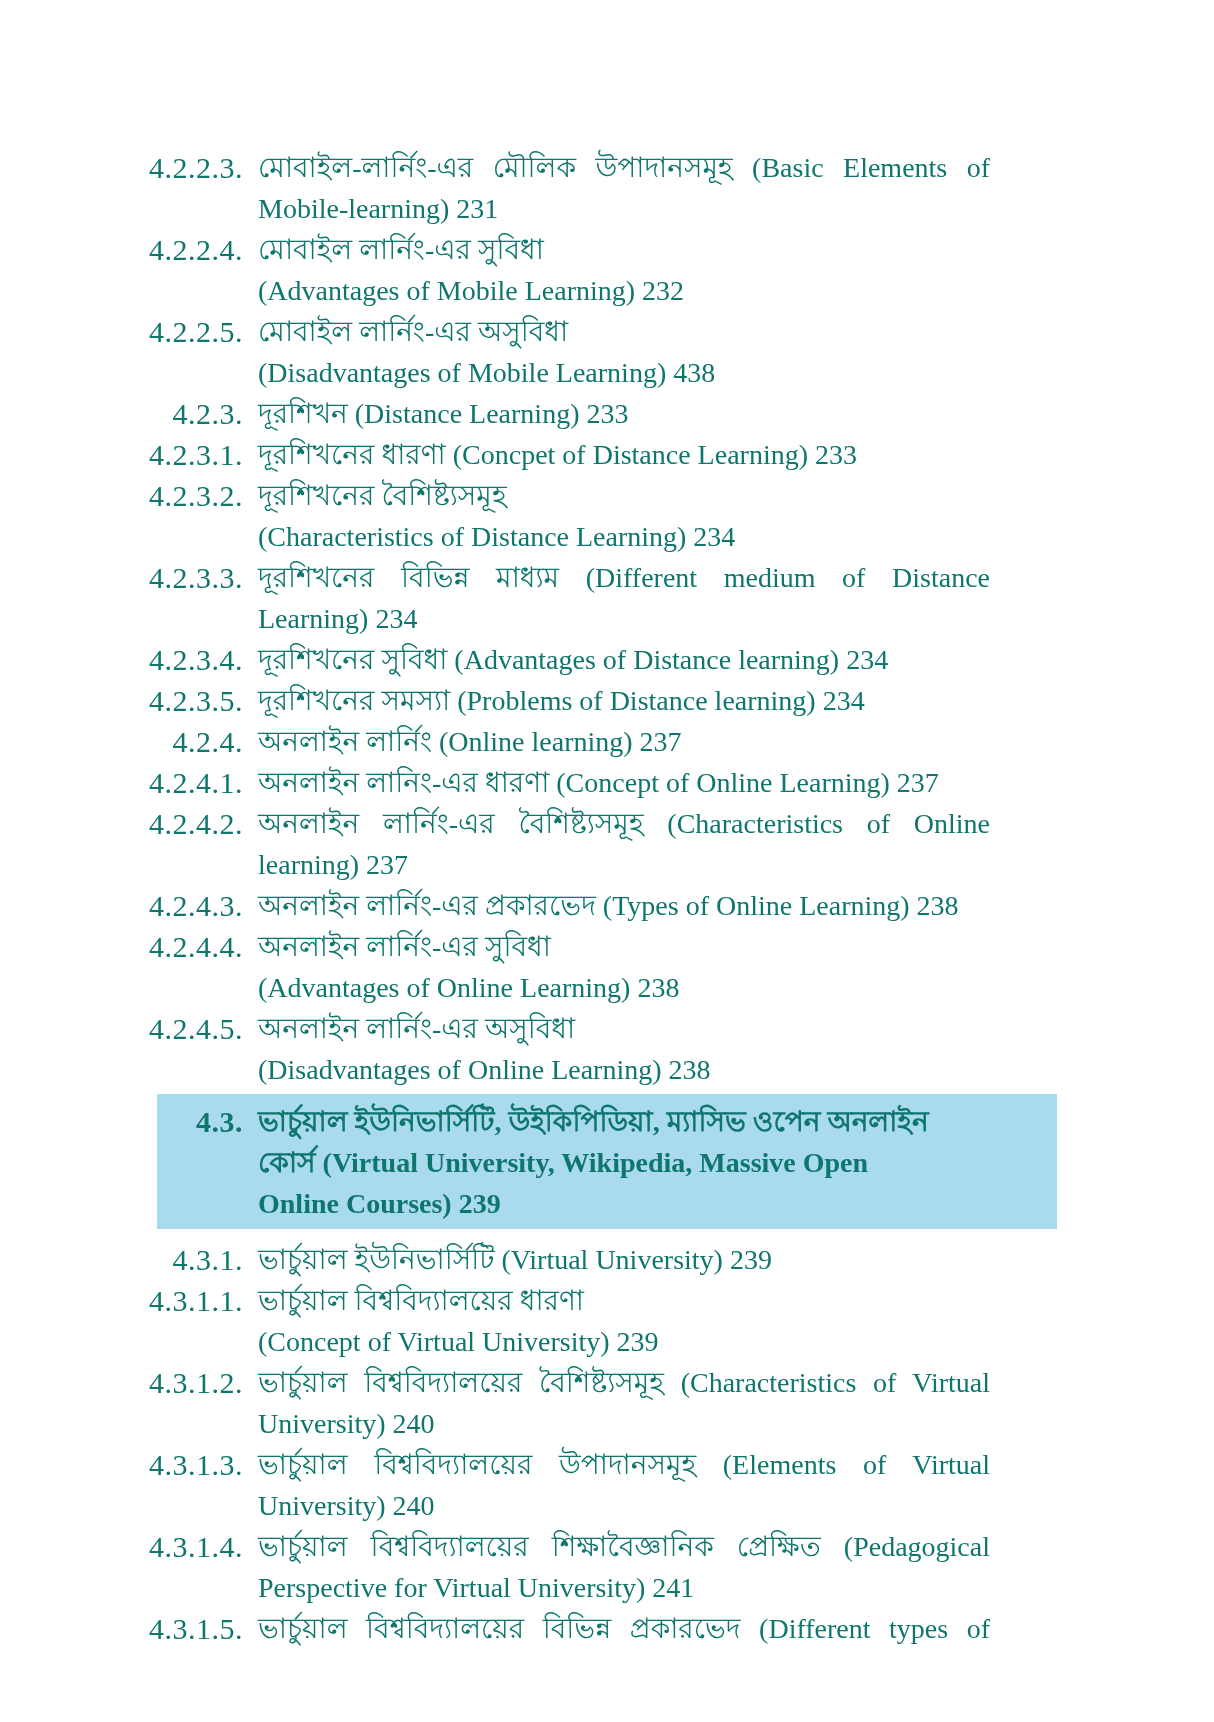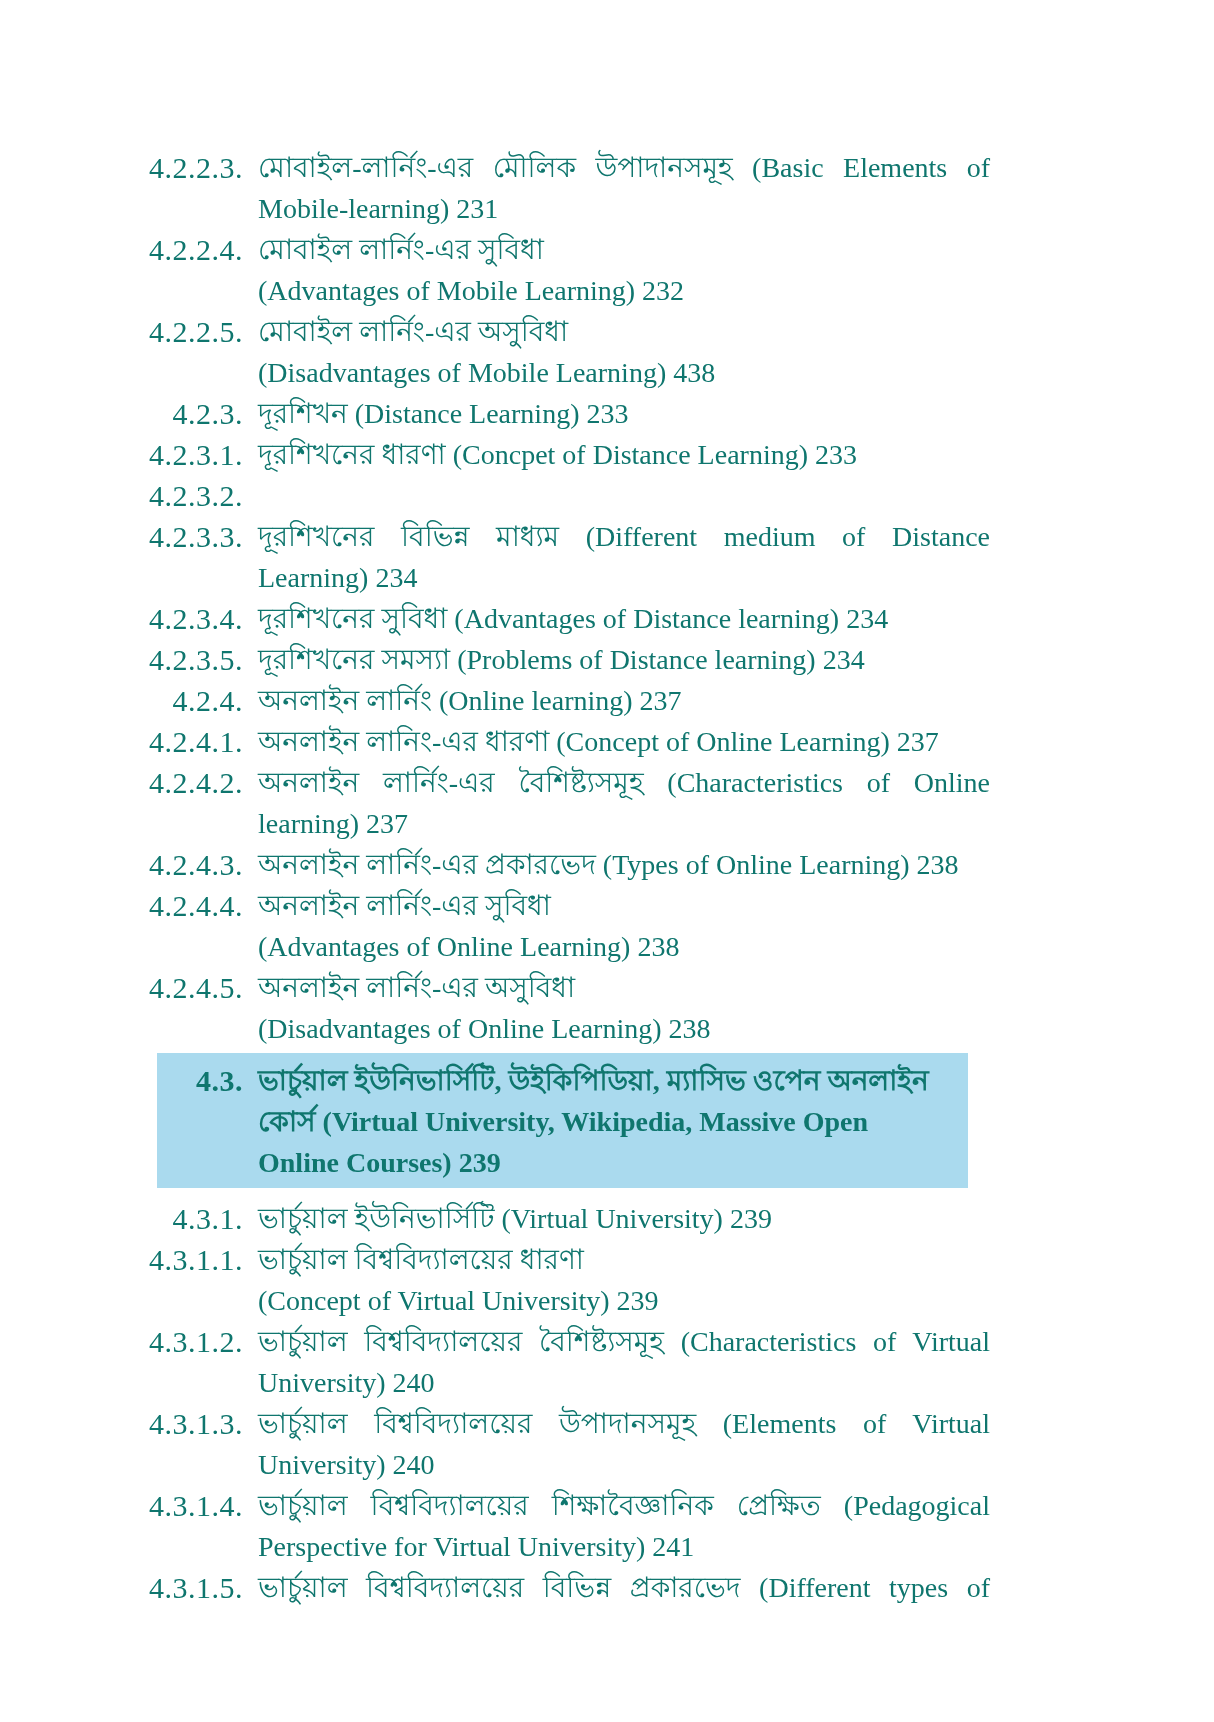--- a/index.html
+++ b/index.html
@@ -43,21 +43,21 @@
   }
   .line {
     text-align: left;
   }
   .line.just {
     text-align: justify;
     text-align-last: justify;
   }
   .row.highlight {
     flex: none;
-    width: 811px;
+    width: 900px;
     margin-left: 157px;
     margin-top: 4px;
     margin-bottom: 10px;
     padding: 7px 0 5px;
     font-weight: bold;
   }
   .row.highlight .num {
     flex: 0 0 86px;
   }
   .row.highlight .text {
@@ -104,20 +104,24 @@
         </div>
       </div>
       <div class="row">
         <span class="num">4.2.3.1.</span>
         <div class="text">
           <div class="line">দূরশিখনের ধারণা (Concpet of Distance Learning) 233</div>
         </div>
       </div>
       <div class="row">
         <span class="num">4.2.3.2.</span>
+        <div class="text">
+          <div class="line">দূরশিখনের বৈশিষ্ট্যসমূহ</div>
+          <div class="line">(Characteristics of Distance Learning) 234</div>
+        </div>
       </div>
       <div class="row">
         <span class="num">4.2.3.3.</span>
         <div class="text">
           <div class="line just">দূরশিখনের বিভিন্ন মাধ্যম (Different medium of Distance</div>
           <div class="line">Learning) 234</div>
         </div>
       </div>
       <div class="row">
         <span class="num">4.2.3.4.</span>

